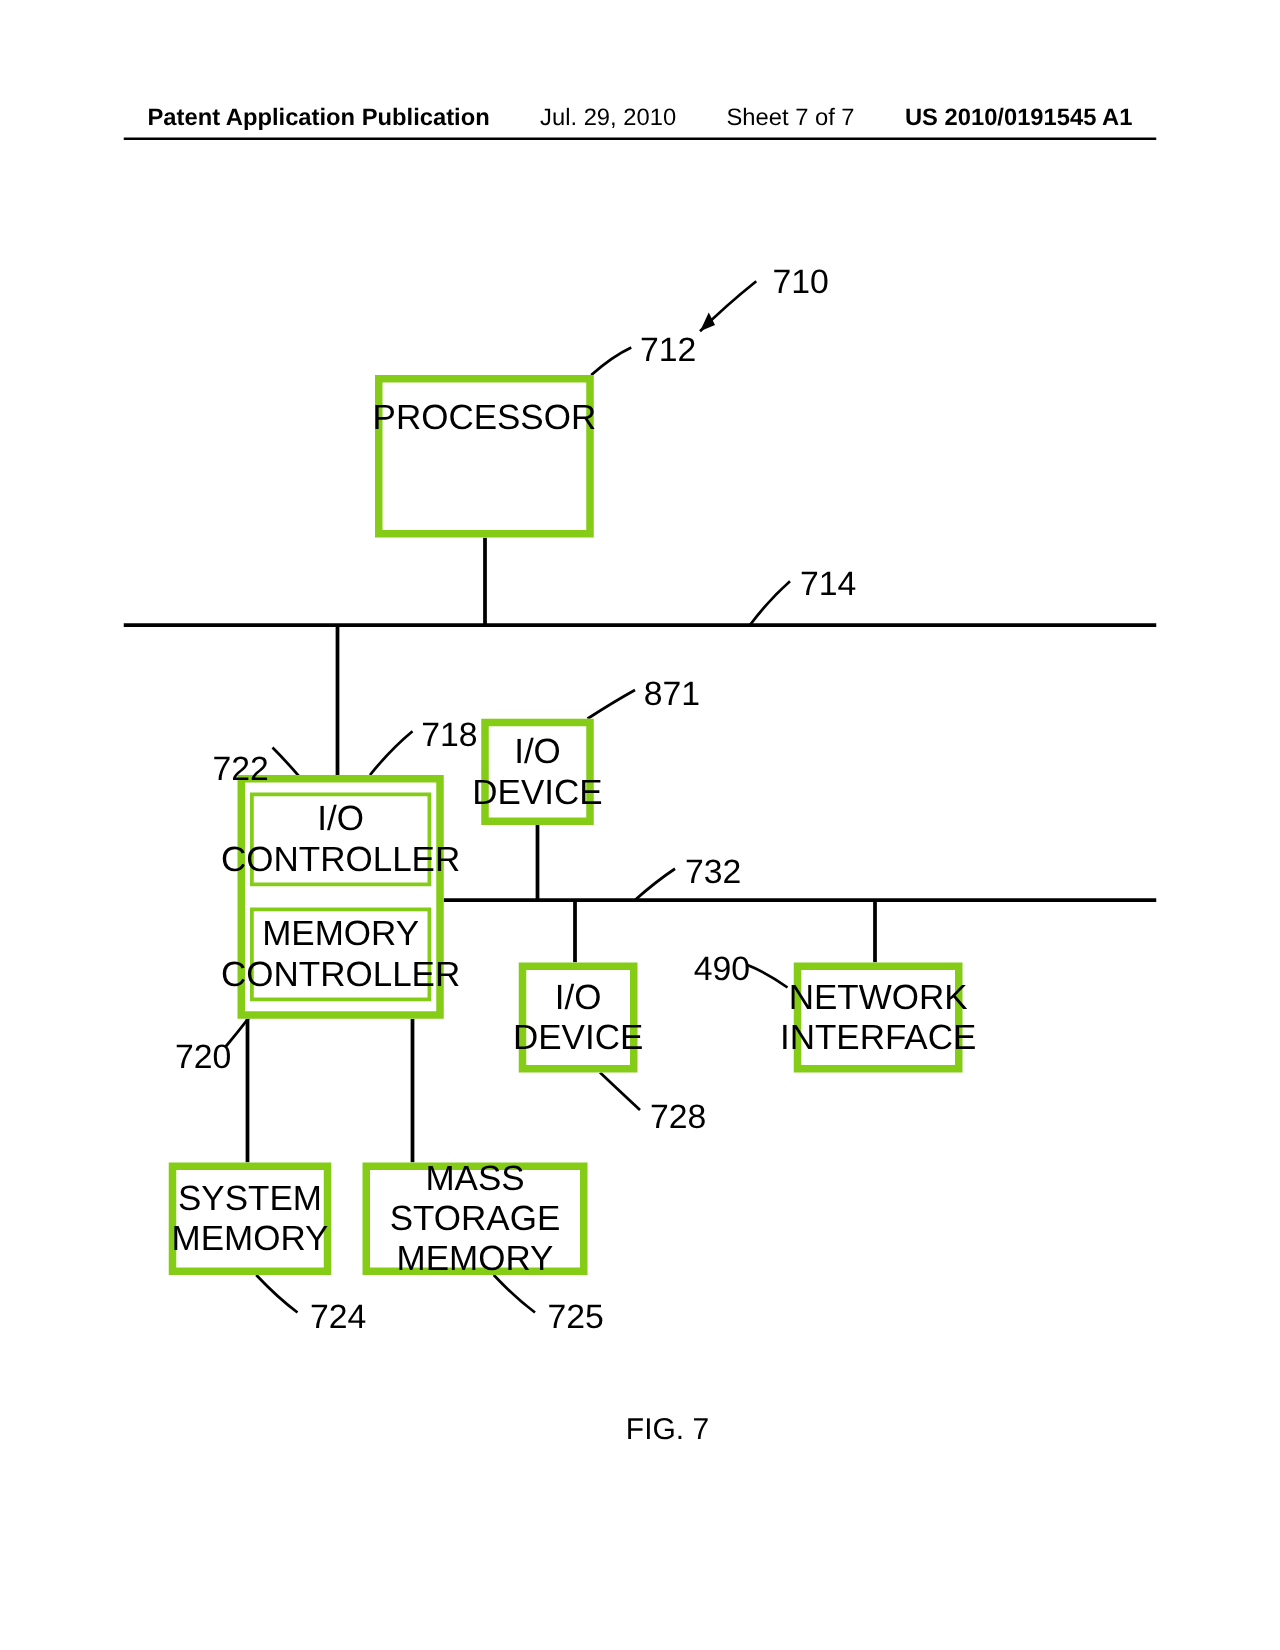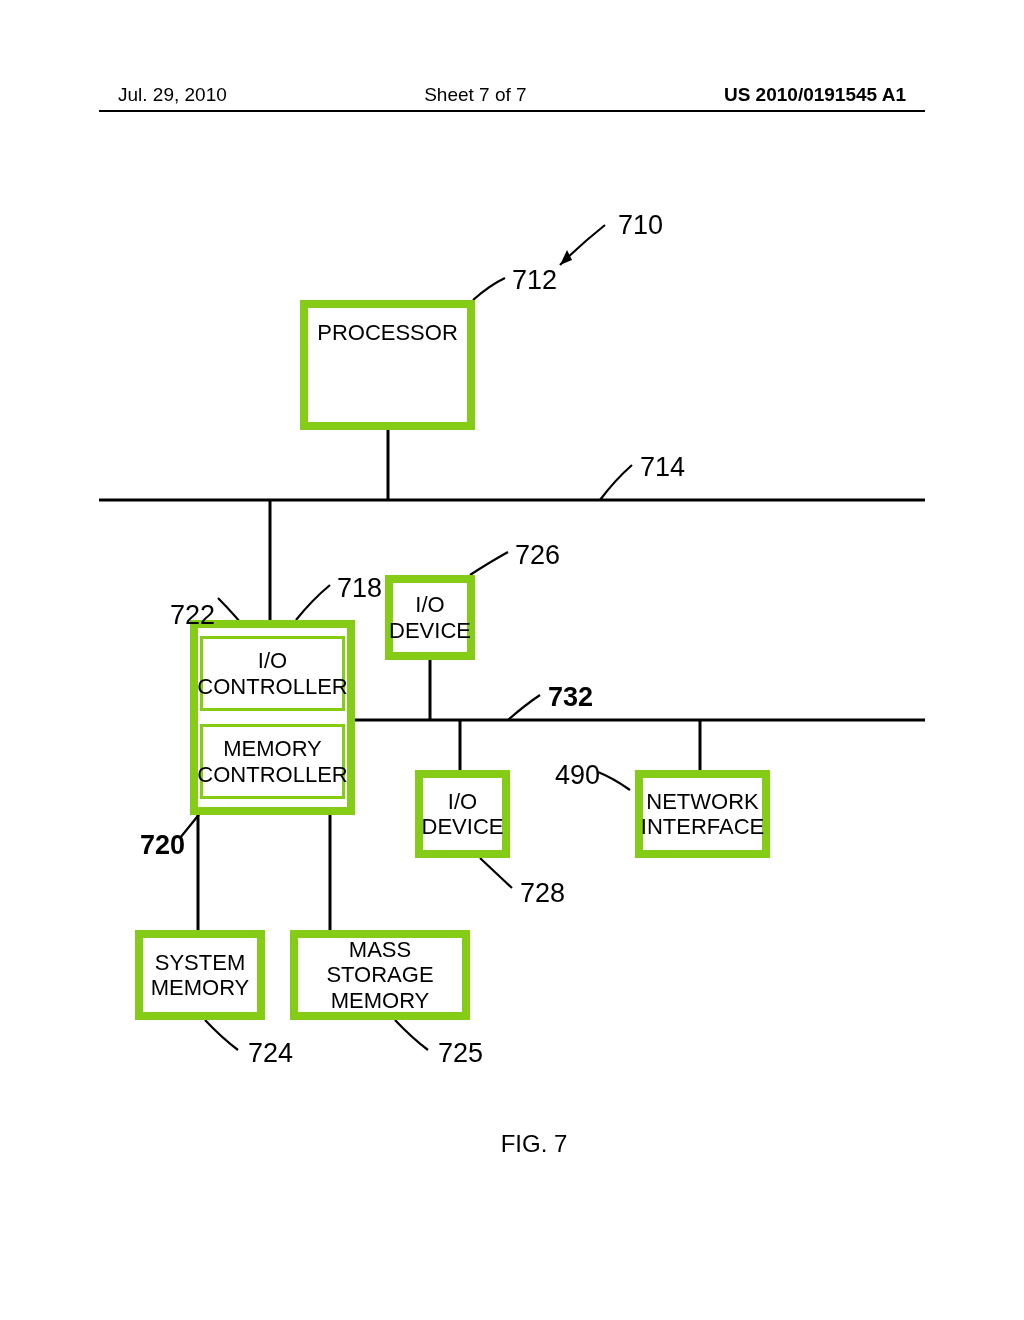--- a/index.html
+++ b/index.html
@@ -24,29 +24,29 @@
   .header .pub { font-weight: bold; }
   .header .date { }
   .header .sheet { }
   .header .pubno { font-weight: bold; }
   .header-rule {
     position: absolute;
     top: 110px; left: 99px; width: 826px; height: 2px; background:#000;
   }
   .box {
     position: absolute;
-    border: 8px solid #84cc16;
+    border: 6px solid #84cc16;
     background: #fff;
     display: flex;
     flex-direction: column;
     align-items: center;
     justify-content: center;
     text-align: center;
     font-weight: 400;
-    font-size: 22px;
+    font-size: 28px;
     line-height: 1.15;
   }
   .label {
     position: absolute;
     font-size: 27px;
   }
   .figcap {
     position: absolute;
     font-size: 24px;
     left: 0; width: 1024px; text-align:center;
@@ -64,20 +64,21 @@
   }
   svg.lines .thin {
     stroke-width: 2.2;
   }
   svg.lines .arrowhead { fill:#000; stroke:none; }
 </style>
 </head>
 <body>
 
 <div class="header">
+  <span class="pub">Patent Application Publication</span>
   <span class="date">Jul. 29, 2010</span>
   <span class="sheet">Sheet 7 of 7</span>
   <span class="pubno">US 2010/0191545 A1</span>
 </div>
 <div class="header-rule"></div>
 
 <svg class="lines">
 
   <path class="thin" d="M 605 225 Q 580 245 560 265"></path>
   <polygon class="arrowhead" points="560,265 572,260 567,250"></polygon>
@@ -160,23 +161,23 @@
 </div>
 
 <div class="box" style="left:290px; top:930px; width:180px; height:90px;">
   <span>MASS STORAGE</span>
   <span>MEMORY</span>
 </div>
 
 <div class="label" style="left:618px; top:210px;">710</div>
 <div class="label" style="left:512px; top:265px;">712</div>
 <div class="label" style="left:640px; top:452px;">714</div>
-<div class="label" style="left:515px; top:540px;">726</div>
+<div class="label" style="left:515px; top:540px;">871</div>
 <div class="label" style="left:337px; top:573px;">718</div>
 <div class="label" style="left:170px; top:585px;margin-top:15px;">722</div>
-<div class="label" style="left:548px; top:682px;font-weight:bold;">732</div>
+<div class="label" style="left:548px; top:682px;">732</div>
 <div class="label" style="left:555px; top:760px;">490</div>
-<div class="label" style="left:140px; top:830px;font-weight:bold;">720</div>
+<div class="label" style="left:140px; top:830px;">720</div>
 <div class="label" style="left:520px; top:878px;">728</div>
 <div class="label" style="left:248px; top:1038px;">724</div>
 <div class="label" style="left:438px; top:1038px;">725</div>
 
 <div class="figcap" style="top:1130px;padding-left:44px;">FIG. 7</div>
 
 </body></html>

